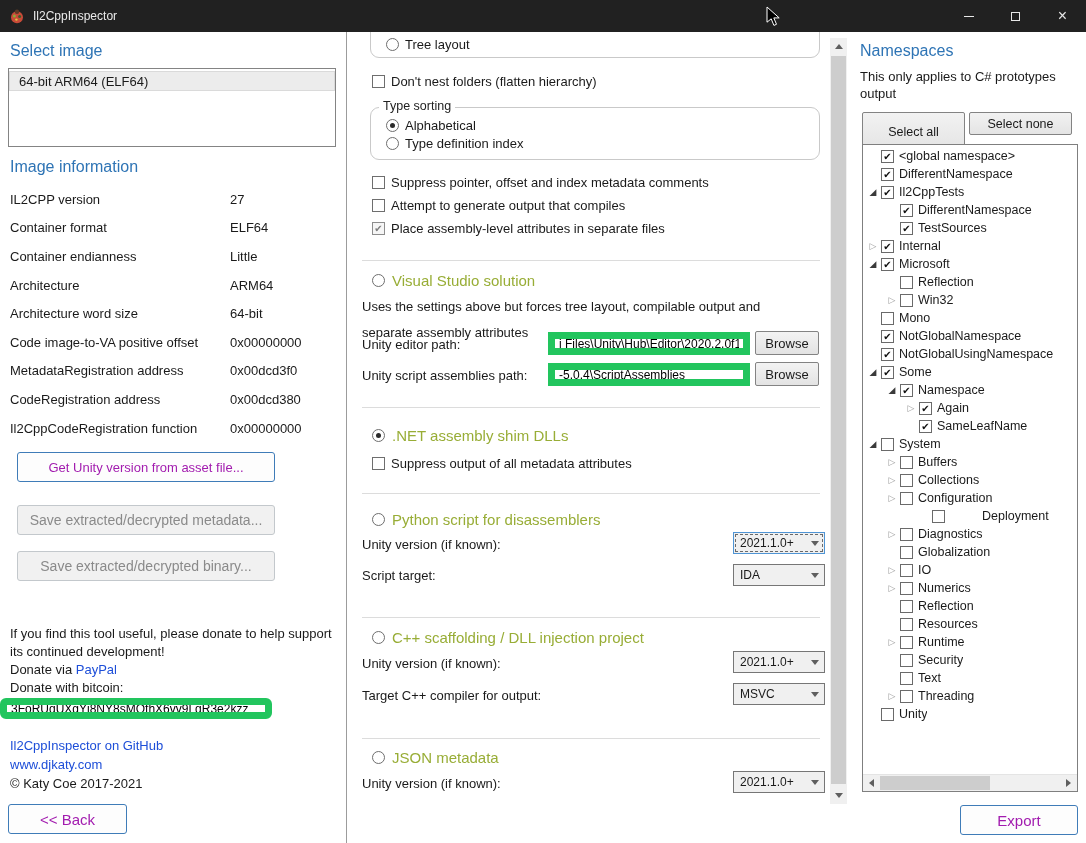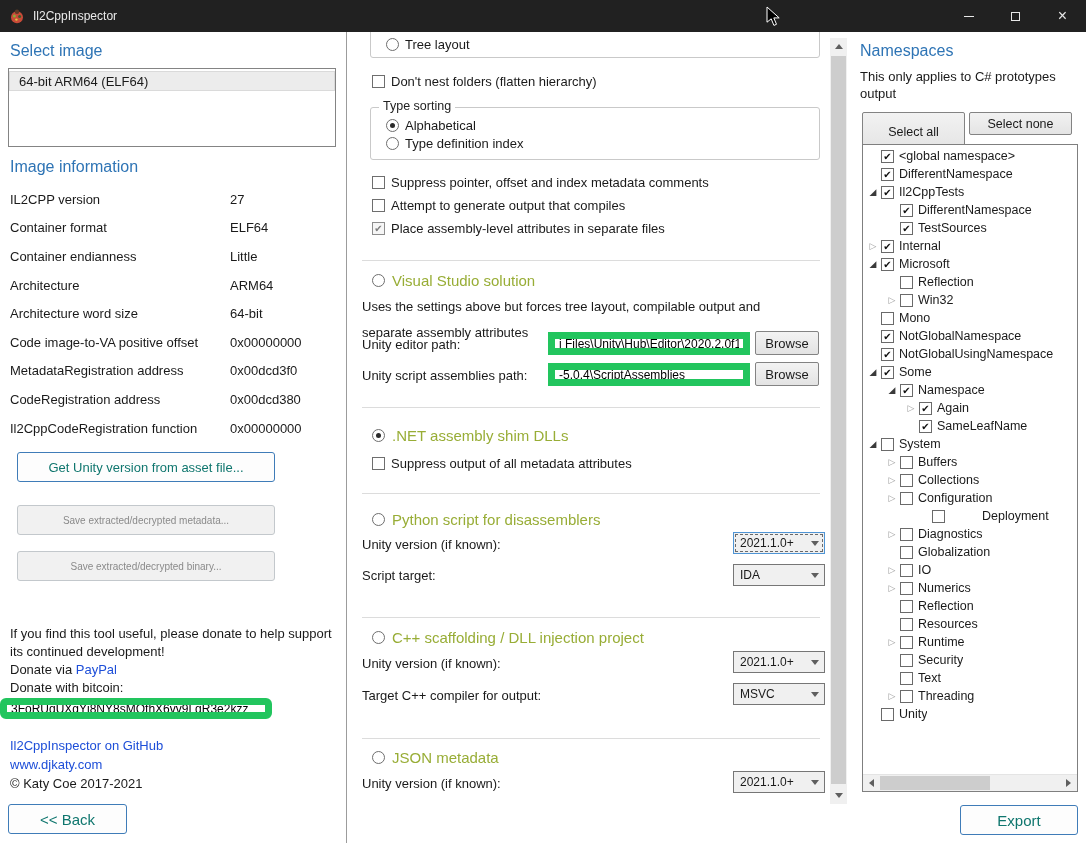--- a/index.html
+++ b/index.html
@@ -33,25 +33,25 @@
   .listbox { position:absolute; left:8px; top:36px; width:328px; height:79px; border:1px solid #848484; background:#fff; padding-top:2px; }
   .listbox-item { height:20px; line-height:20px; padding:0 9px; font-size:13px; }
   .listbox-item.selected { background:#ececec; border:1px solid #dadada; }
 
   .info-table { position:absolute; left:10px; top:153px; width:326px; }
   .info-row { display:flex; height:28.6px; align-items:center; }
   .info-label { flex:0 0 220px; }
   .info-value { flex:1; }
 
   .btn { display:flex; align-items:center; justify-content:center; border-radius:3px; cursor:pointer; font-family:inherit; }
-  .blue-btn { background:#fdfdfd; border:1px solid #3f7cb8; color:#0f766e; font-size:13px; }
+  .blue-btn { background:#fdfdfd; border:1px solid #3f7cb8; color:#a21caf; font-size:13px; }
   .blue-btn.big { font-size:15px; }
-  .disabled-btn { background:#f1f1f1; border:1px solid #c3c8cc; color:#8a8a8a; font-size:10px; }
+  .disabled-btn { background:#f1f1f1; border:1px solid #c3c8cc; color:#8a8a8a; font-size:14px; }
   .textbox { border:7px solid #22c55e; background:#fff; font-family:inherit; font-size:12px; padding:0 4px; outline:none; }
-  .groupbox { position:absolute; border:1px solid #c9c9c9; border-radius:3px; }
+  .groupbox { position:absolute; border:1px solid #c9c9c9; border-radius:9px; }
   .groupbox-legend { position:absolute; top:-9px; left:8px; background:#fff; padding:0 4px; font-size:12.5px; color:#222; }
   .opt-row { position:absolute; display:flex; align-items:center; height:16px; white-space:nowrap; }
   .opt-row .lbl { margin-left:6px; }
   .sec-head { position:absolute; display:flex; align-items:center; height:20px; white-space:nowrap; }
   .sec-head .section-title { margin-left:7px; }
   .cb { flex:0 0 13px; width:13px; height:13px; border:1px solid #6e6e6e; background:#fff; display:inline-flex; align-items:center; justify-content:center; font-size:10px; line-height:11px; color:#151515; }
   .cb.dim { color:#7d7d7d; border-color:#8d8d8d; background:#f6f6f6; }
   .radio { flex:0 0 13px; width:13px; height:13px; border:1px solid #6e6e6e; border-radius:50%; background:#fff; position:relative; }
   .radio.sel::after { content:''; position:absolute; left:3px; top:3px; width:5px; height:5px; background:#2b2b2b; border-radius:50%; }
   .separator { position:absolute; left:14px; width:458px; border-top:1px solid #dcdcdc; }

